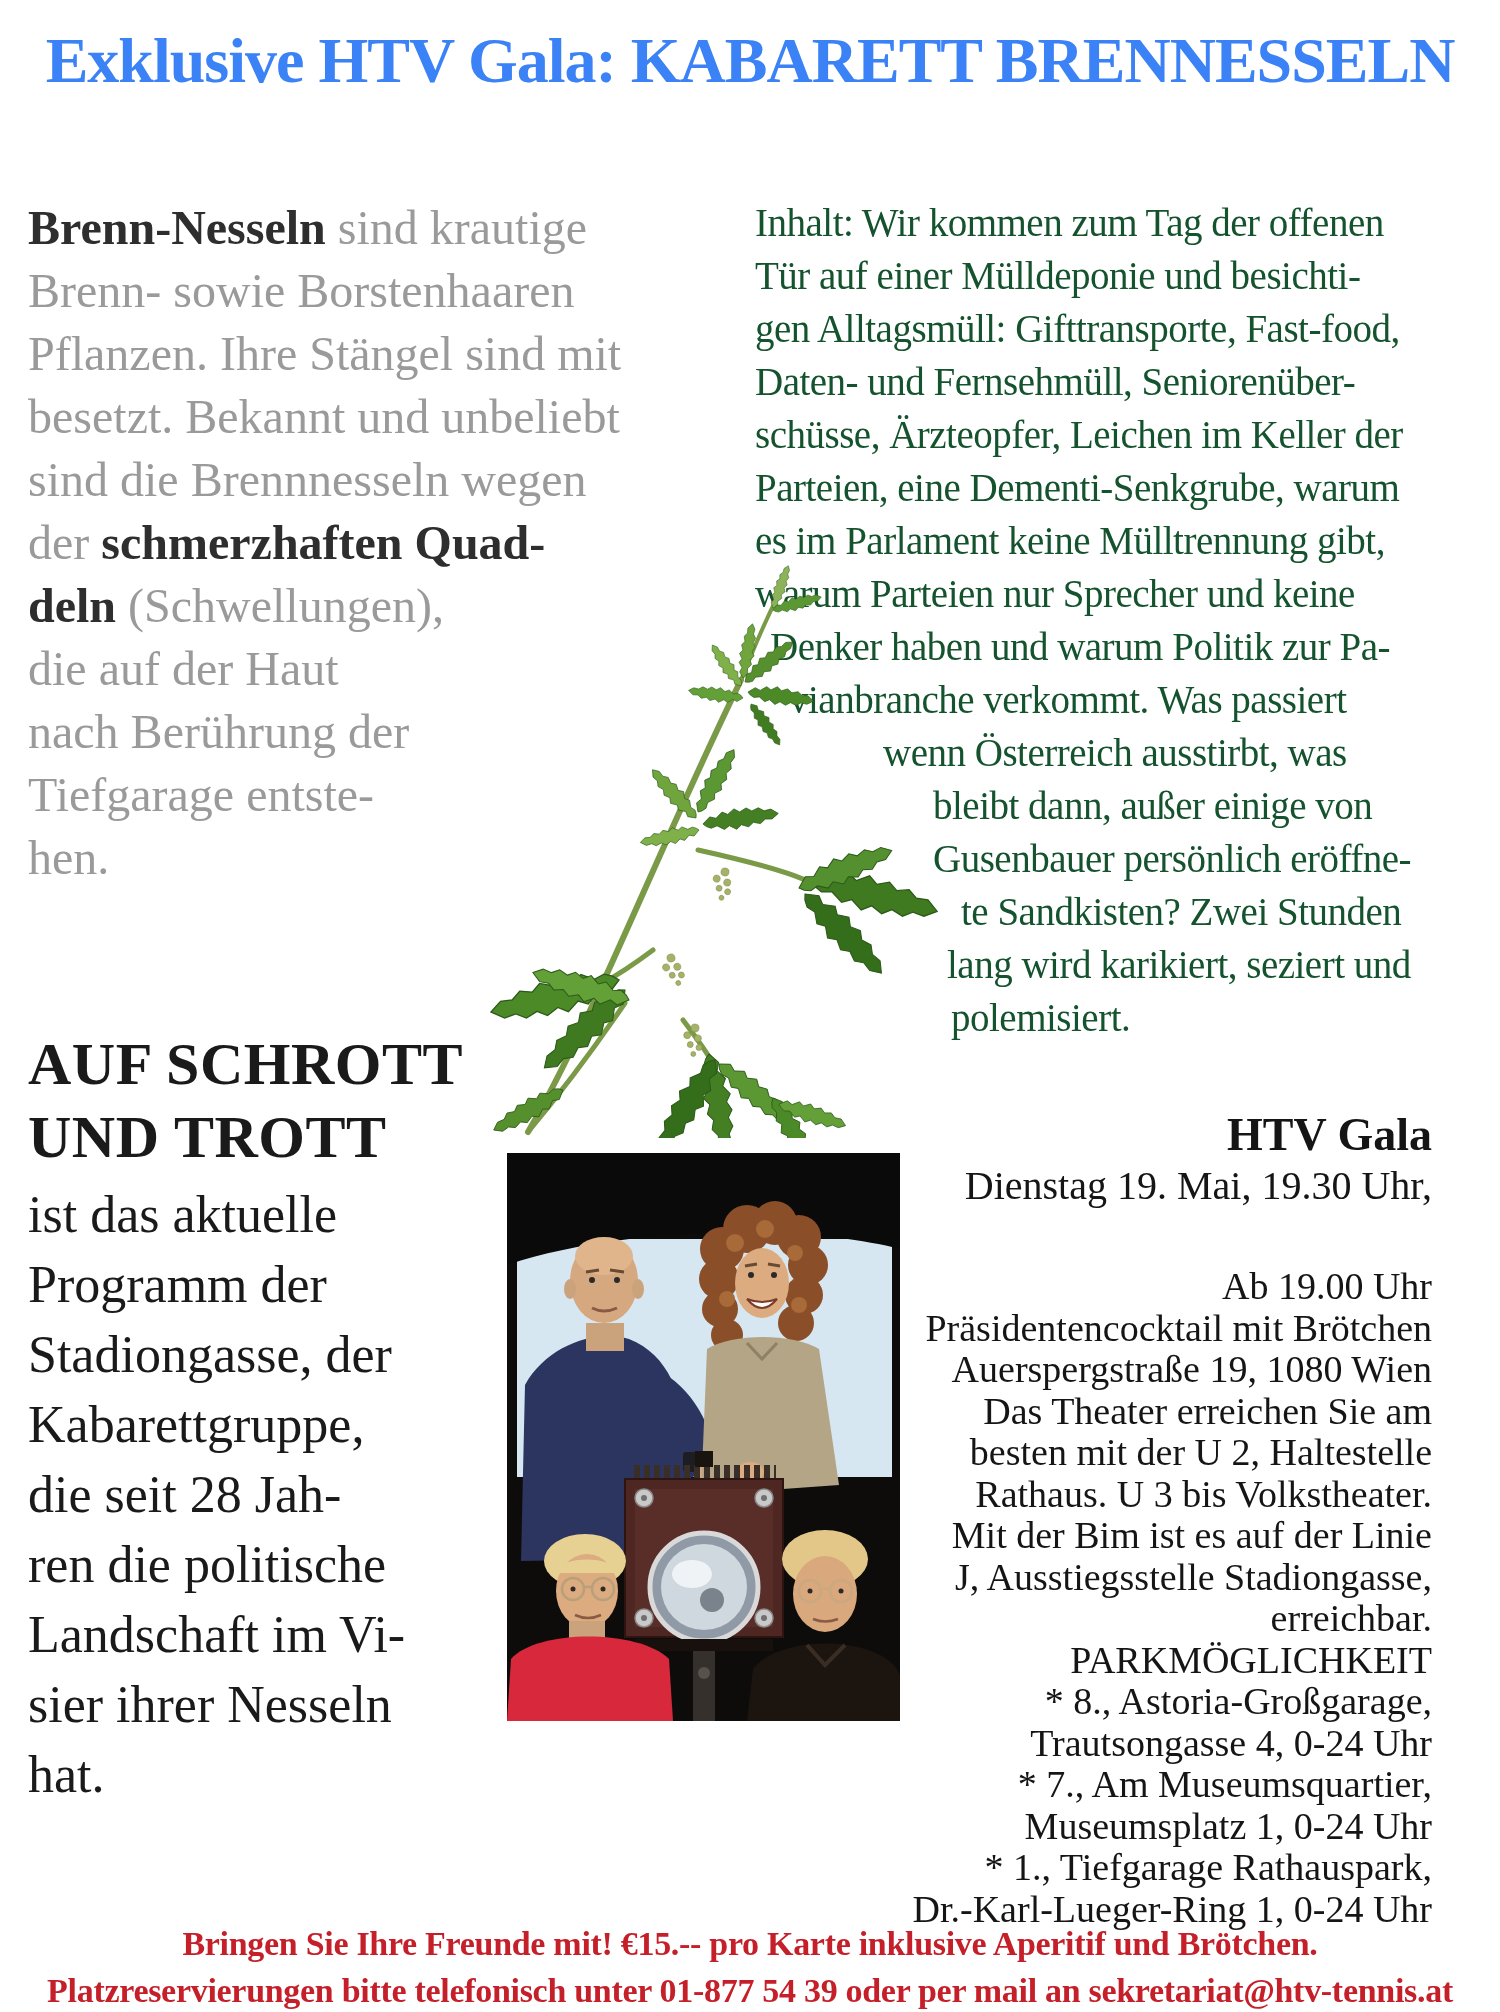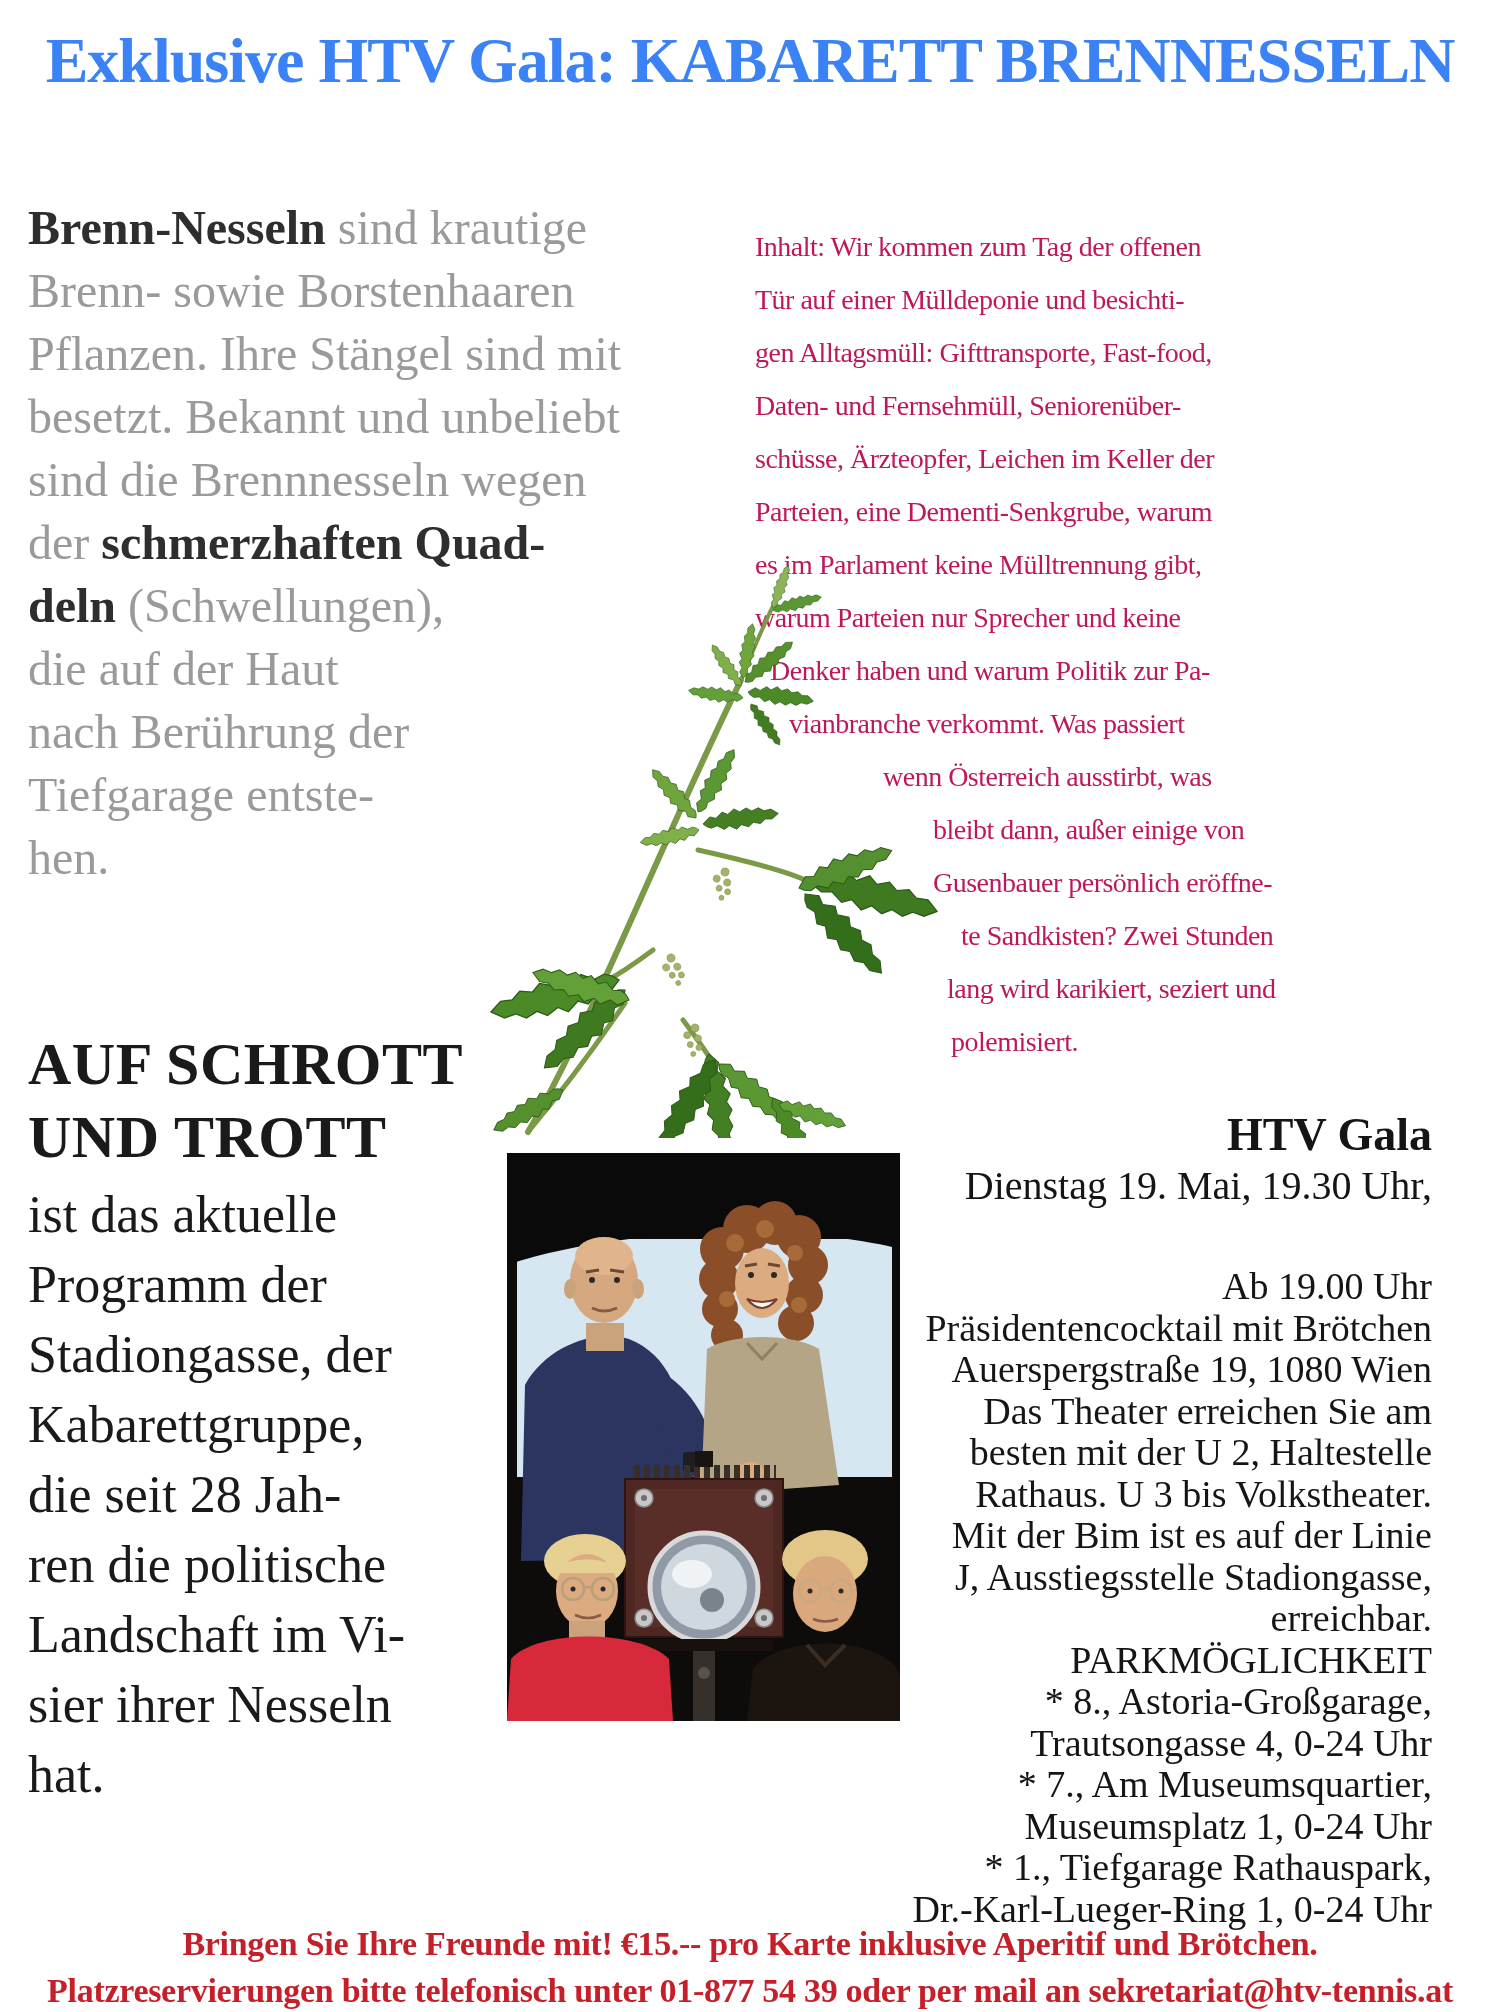--- a/index.html
+++ b/index.html
@@ -13,23 +13,23 @@
     color:#3b82f6; white-space:nowrap;
   }
   
   .intro {
     position:absolute; left:28px; top:196px; width:690px;
     font-size:48px; line-height:63px; color:#9a9a9a; white-space:nowrap;
   }
   .intro b { color:#2e2e2e; font-weight:bold; }
   
   .inhalt {
-    position:absolute; left:745px; top:220px; width:750px;
-    font-size:28px; line-height:53px; letter-spacing:-0.5px;
-    color:#be185d; white-space:nowrap;
+    position:absolute; left:745px; top:196px; width:750px;
+    font-size:39px; line-height:53px; letter-spacing:-0.5px;
+    color:#14532d; white-space:nowrap;
   }
   .inhalt > div { margin-left:10px; }
   .inhalt > div:nth-child(9)  { margin-left:25px; }
   .inhalt > div:nth-child(10) { margin-left:44px; }
   .inhalt > div:nth-child(11) { margin-left:138px; }
   .inhalt > div:nth-child(12) { margin-left:188px; }
   .inhalt > div:nth-child(13) { margin-left:188px; }
   .inhalt > div:nth-child(14) { margin-left:216px; }
   .inhalt > div:nth-child(15) { margin-left:202px; }
   .inhalt > div:nth-child(16) { margin-left:206px; }

